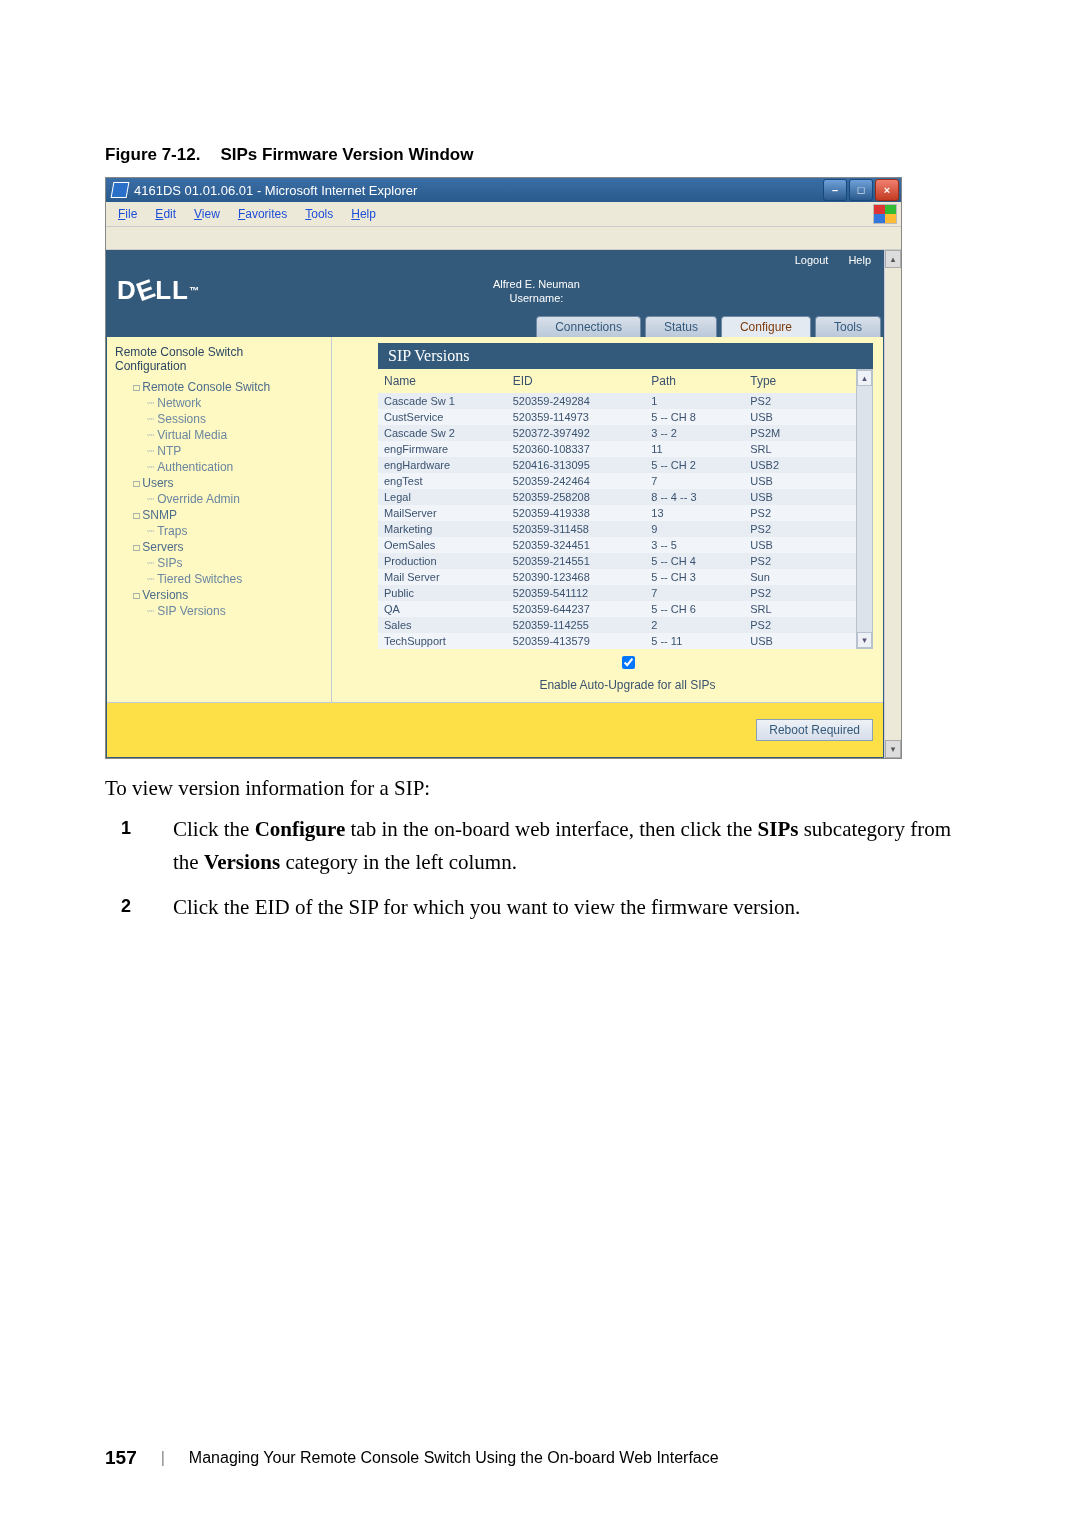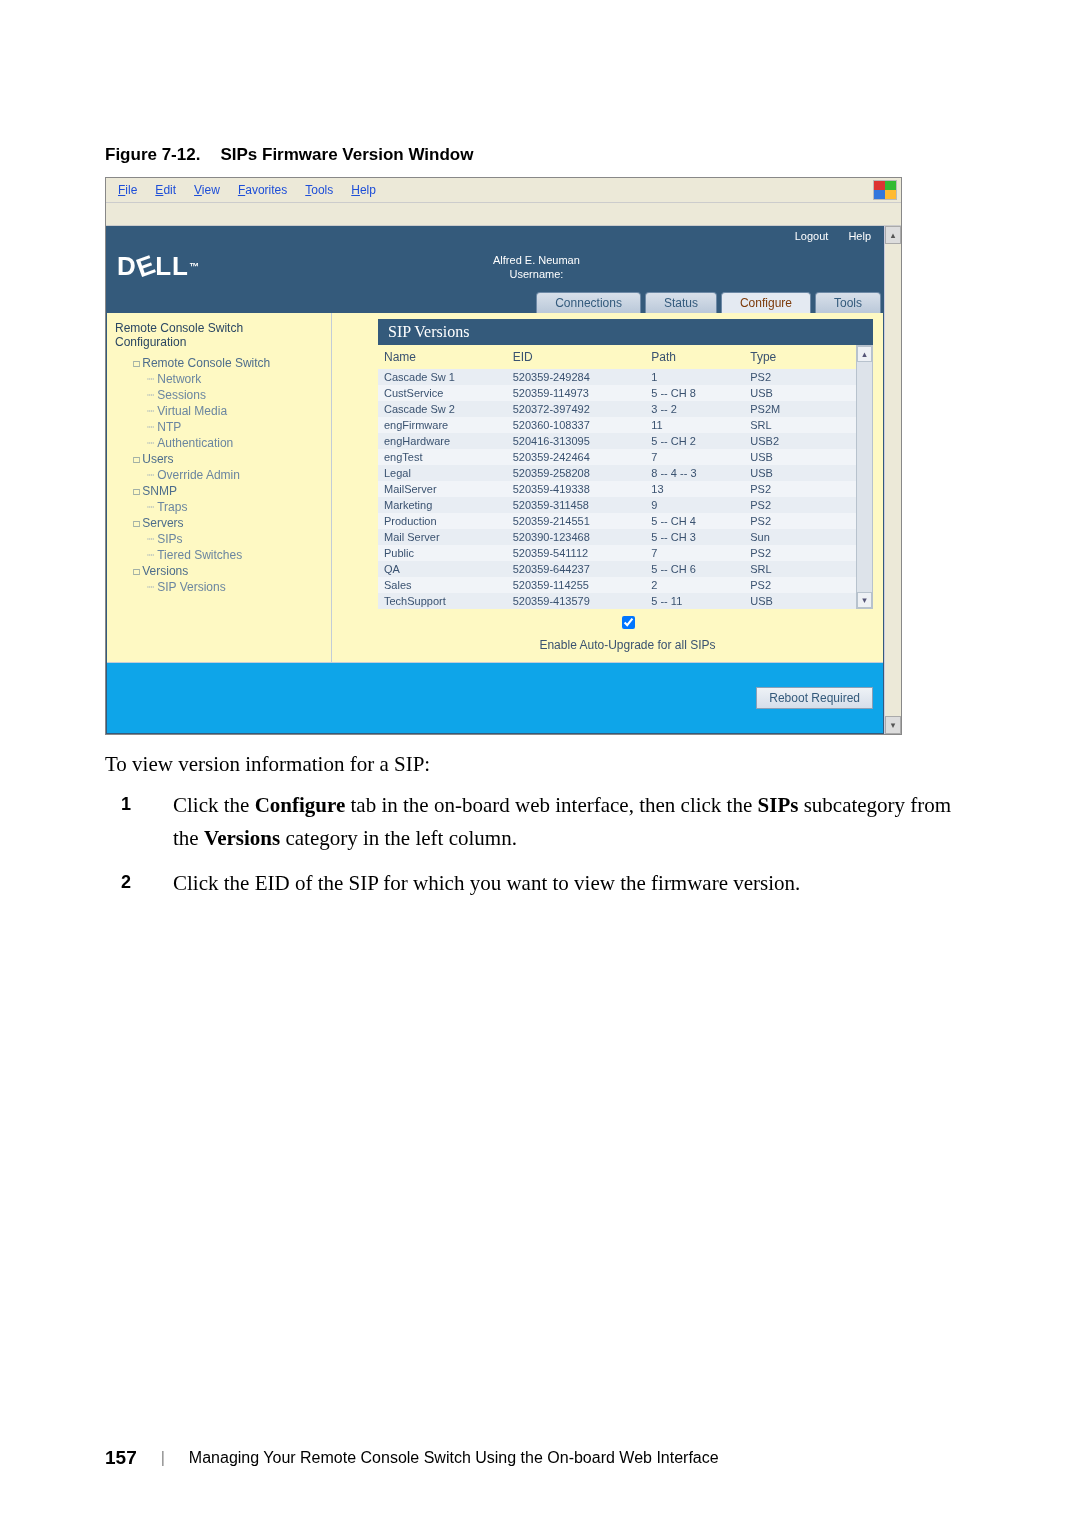--- a/index.html
+++ b/index.html
@@ -141,22 +141,22 @@
   tbody tr:nth-child(odd) td { background:#e8edf3; }
   .tbl-scroll {
     position:absolute; top:0; right:0; bottom:0; width:15px;
     background:#dde3ea; display:flex; flex-direction:column; justify-content:space-between;
     border:1px solid #b7c2cd;
   }
   .tbl-scroll .sb { height:14px; background:#eef1f5; border:1px solid #b7c2cd; display:flex;align-items:center;justify-content:center;font-size:9px;color:#557;}
   .tbl-scroll .thumb { flex:0 0 10px; }
   .checkbox-row { padding:4px 0 0 4px; font-size:12px; color:#3a5270; display:flex; align-items:center; gap:6px;flex-direction:column; }
   .bottom-bar {
-    border-top:1px solid #c2cdd8; background:#0ea5e9;
-    display:flex; justify-content:flex-end; padding:24px 10px;
+    border-top:1px solid #c2cdd8; background:#fde047;
+    display:flex; justify-content:flex-end; padding:16px 10px;
   }
   .reboot-btn {
     background:linear-gradient(#eef2f6,#d6deea);
     border:1px solid #8aa0b7; padding:3px 12px; font-size:12px; color:#345a7b;
   }
   
   .body-text {
     font-size: 21px; line-height:1.45; margin-top:14px;
   }
   ol.steps {
@@ -182,20 +182,31 @@
 </head>
 <body>
 
 <div class="page">
 
   <div class="figure-caption">
     <span>Figure 7-12.</span><span class="sep"></span><span>SIPs Firmware Version Window</span>
   </div>
 
   <div class="browser">
+    <div class="titlebar">
+      <div class="title-left">
+        <span class="ie-icon"></span>
+        <span>4161DS 01.01.06.01 - Microsoft Internet Explorer</span>
+      </div>
+      <div class="win-buttons">
+        <span class="win-btn">–</span>
+        <span class="win-btn">□</span>
+        <span class="win-btn close">×</span>
+      </div>
+    </div>
     <div class="menubar">
       <div class="menus" id="menus">
           <span class="menu-item"><u>F</u>ile</span>
           <span class="menu-item"><u>E</u>dit</span>
           <span class="menu-item"><u>V</u>iew</span>
           <span class="menu-item"><u>F</u>avorites</span>
           <span class="menu-item"><u>T</u>ools</span>
           <span class="menu-item"><u>H</u>elp</span>
         </div>
       <div class="ms-flag"></div>
@@ -316,20 +327,26 @@
                       <td>13</td>
                       <td>PS2</td>
                     </tr>
                     <tr>
                       <td>Marketing</td>
                       <td>520359-311458</td>
                       <td>9</td>
                       <td>PS2</td>
                     </tr>
                     <tr>
+                      <td>OemSales</td>
+                      <td>520359-324451</td>
+                      <td>3 -- 5</td>
+                      <td>USB</td>
+                    </tr>
+                    <tr>
                       <td>Production</td>
                       <td>520359-214551</td>
                       <td>5 -- CH 4</td>
                       <td>PS2</td>
                     </tr>
                     <tr>
                       <td>Mail Server</td>
                       <td>520390-123468</td>
                       <td>5 -- CH 3</td>
                       <td>Sun</td>

